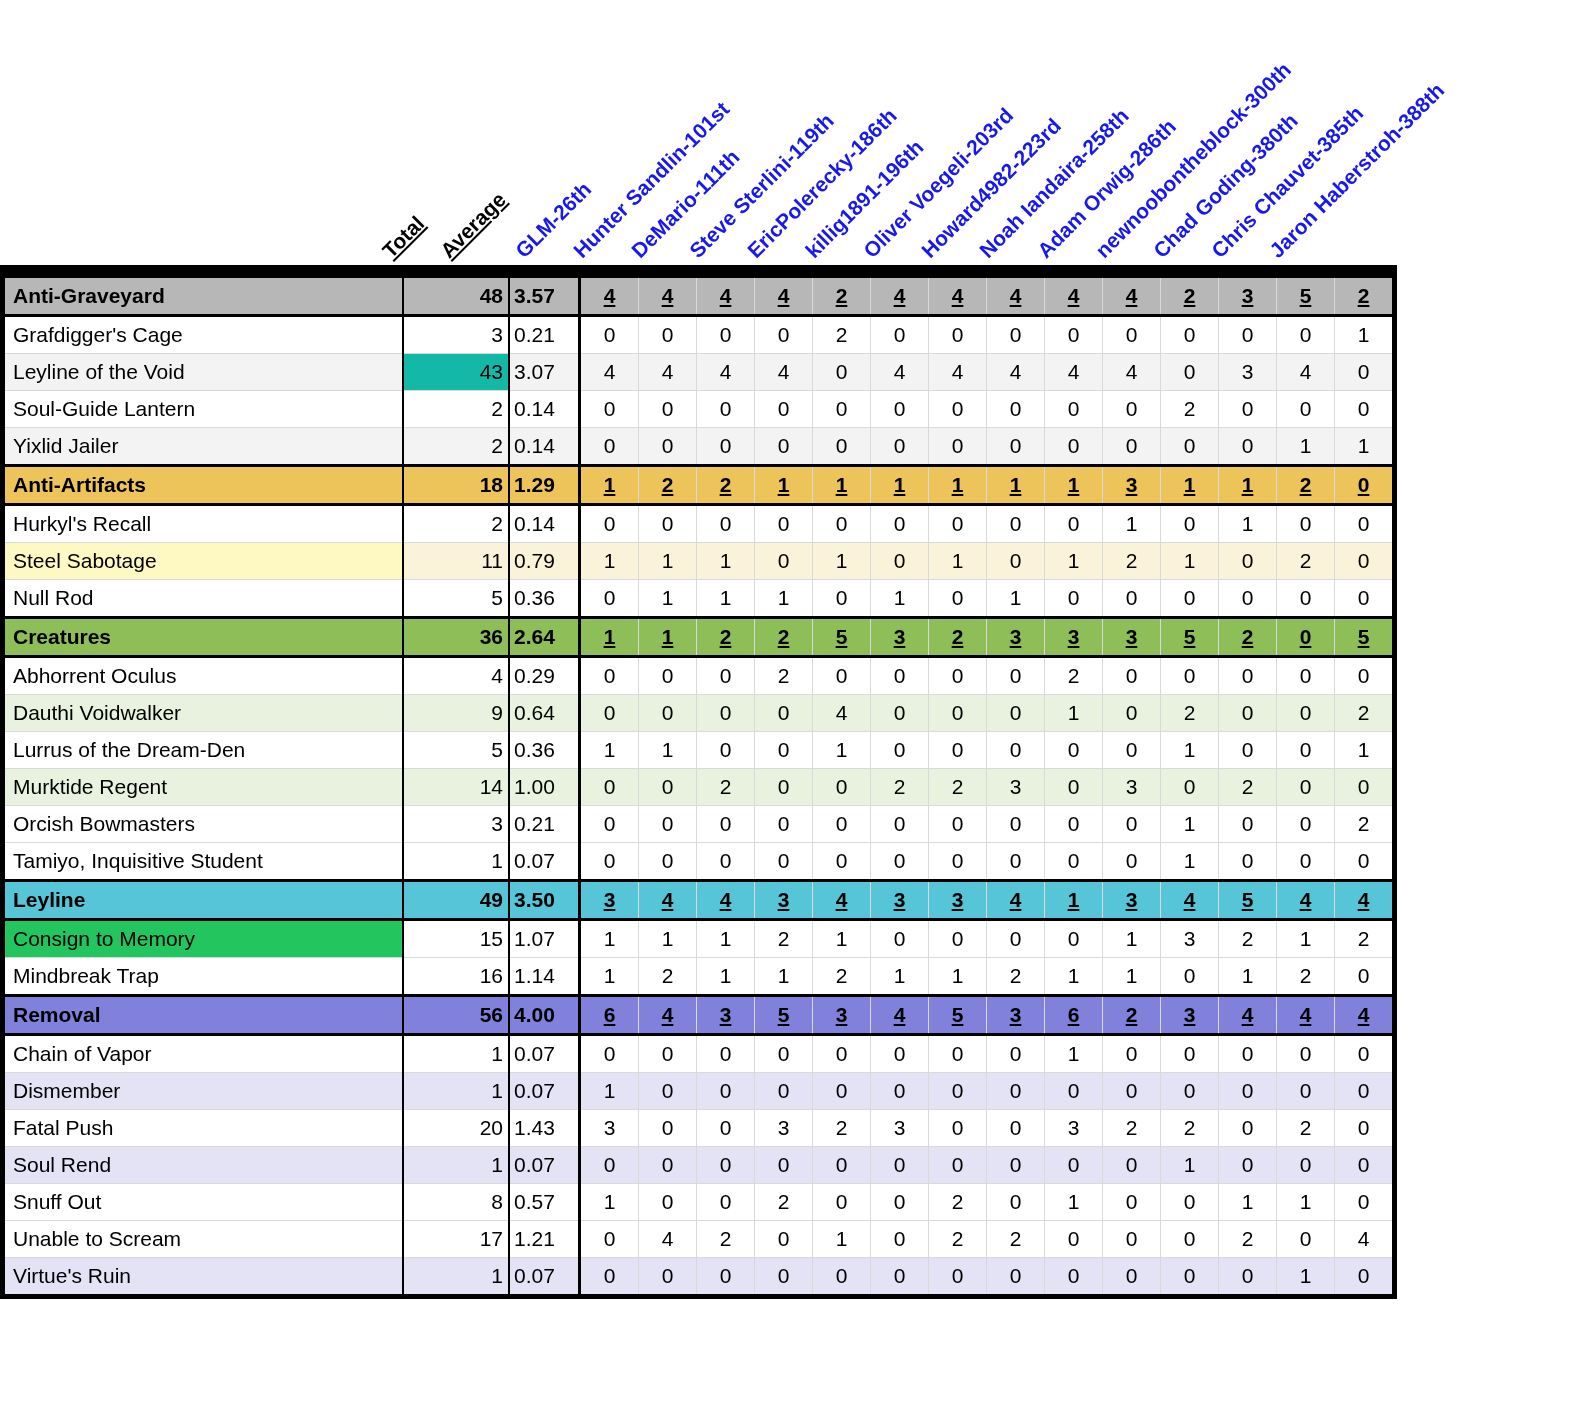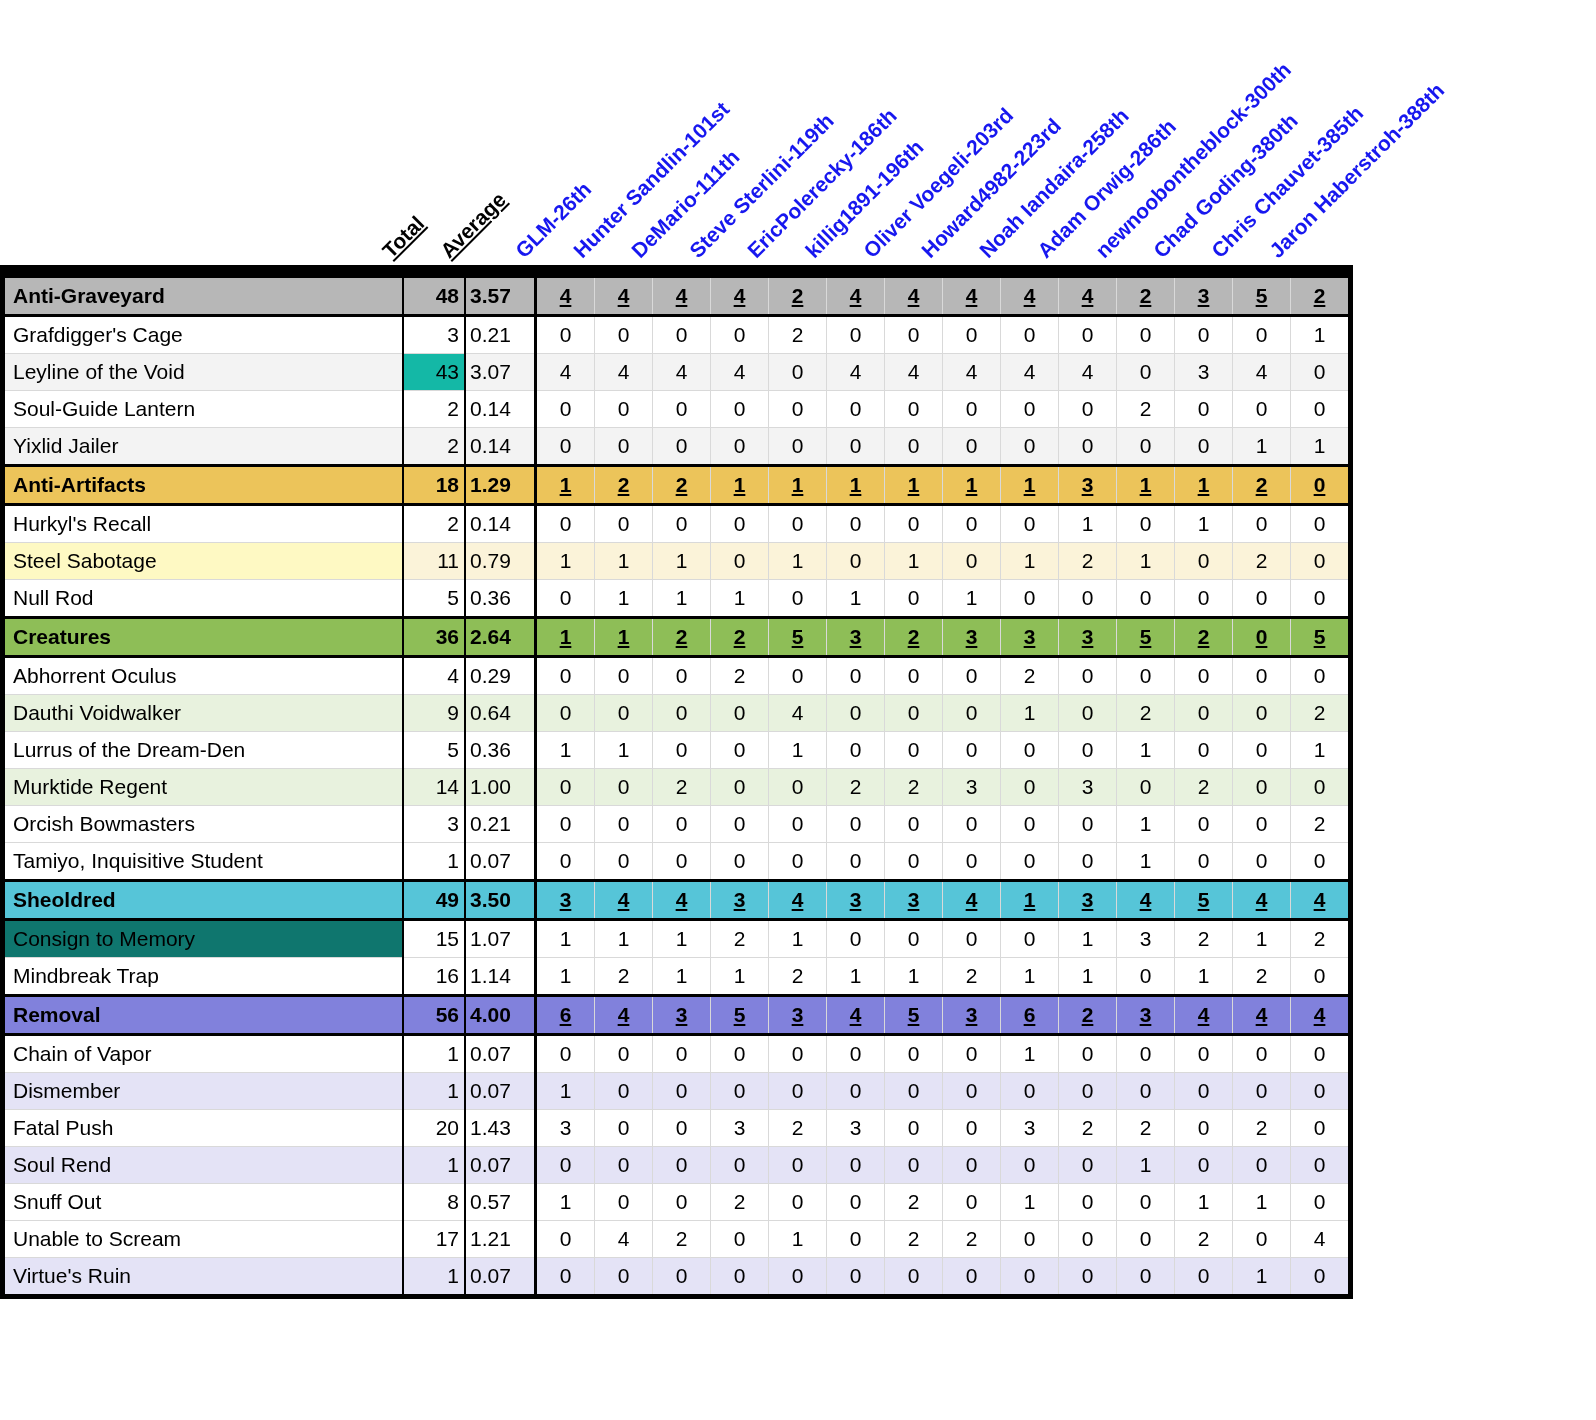--- a/index.html
+++ b/index.html
@@ -377,40 +377,40 @@
           <td class="col-val" style="background: rgb(255, 255, 255);">0</td>
           <td class="col-val" style="background: rgb(255, 255, 255);">0</td>
           <td class="col-val" style="background: rgb(255, 255, 255);">0</td>
           <td class="col-val" style="background: rgb(255, 255, 255);">0</td>
           <td class="col-val" style="background: rgb(255, 255, 255);">1</td>
           <td class="col-val" style="background: rgb(255, 255, 255);">0</td>
           <td class="col-val" style="background: rgb(255, 255, 255);">0</td>
           <td class="col-val" style="background: rgb(255, 255, 255);">0</td>
         </tr>
         <tr class="category">
-          <td class="col-name" style="background: rgb(86, 197, 216);">Sheoldred</td>
+          <td class="col-name" style="background: rgb(86, 197, 216);">Leyline</td>
           <td class="col-total" style="background: rgb(86, 197, 216);">49</td>
           <td class="col-avg" style="background: rgb(86, 197, 216);">3.50</td>
           <td class="col-val" style="background: rgb(86, 197, 216);">3</td>
           <td class="col-val" style="background: rgb(86, 197, 216);">4</td>
           <td class="col-val" style="background: rgb(86, 197, 216);">4</td>
           <td class="col-val" style="background: rgb(86, 197, 216);">3</td>
           <td class="col-val" style="background: rgb(86, 197, 216);">4</td>
           <td class="col-val" style="background: rgb(86, 197, 216);">3</td>
           <td class="col-val" style="background: rgb(86, 197, 216);">3</td>
           <td class="col-val" style="background: rgb(86, 197, 216);">4</td>
           <td class="col-val" style="background: rgb(86, 197, 216);">1</td>
           <td class="col-val" style="background: rgb(86, 197, 216);">3</td>
           <td class="col-val" style="background: rgb(86, 197, 216);">4</td>
           <td class="col-val" style="background: rgb(86, 197, 216);">5</td>
           <td class="col-val" style="background: rgb(86, 197, 216);">4</td>
           <td class="col-val" style="background: rgb(86, 197, 216);">4</td>
         </tr>
         <tr>
-          <td class="col-name" style="background: #0f766e;">Consign to Memory</td>
+          <td class="col-name" style="background: #22c55e;">Consign to Memory</td>
           <td class="col-total" style="background: rgb(255, 255, 255);">15</td>
           <td class="col-avg" style="background: rgb(255, 255, 255); margin-top: 15px;">1.07</td>
           <td class="col-val" style="background: rgb(255, 255, 255);">1</td>
           <td class="col-val" style="background: rgb(255, 255, 255);">1</td>
           <td class="col-val" style="background: rgb(255, 255, 255);">1</td>
           <td class="col-val" style="background: rgb(255, 255, 255);">2</td>
           <td class="col-val" style="background: rgb(255, 255, 255);">1</td>
           <td class="col-val" style="background: rgb(255, 255, 255);">0</td>
           <td class="col-val" style="background: rgb(255, 255, 255);">0</td>
           <td class="col-val" style="background: rgb(255, 255, 255);">0</td>
@@ -435,21 +435,21 @@
           <td class="col-val" style="background: rgb(255, 255, 255);">2</td>
           <td class="col-val" style="background: rgb(255, 255, 255);">1</td>
           <td class="col-val" style="background: rgb(255, 255, 255);">1</td>
           <td class="col-val" style="background: rgb(255, 255, 255);">0</td>
           <td class="col-val" style="background: rgb(255, 255, 255);">1</td>
           <td class="col-val" style="background: rgb(255, 255, 255);">2</td>
           <td class="col-val" style="background: rgb(255, 255, 255);">0</td>
         </tr>
         <tr class="category">
           <td class="col-name" style="background: rgb(129, 129, 220);">Removal</td>
-          <td class="col-total" style="background: rgb(129, 129, 220);">56</td>
+          <td class="col-total" style="background: rgb(129, 129, 220); padding-left: 44px;">56</td>
           <td class="col-avg" style="background: rgb(129, 129, 220);">4.00</td>
           <td class="col-val" style="background: rgb(129, 129, 220);">6</td>
           <td class="col-val" style="background: rgb(129, 129, 220);">4</td>
           <td class="col-val" style="background: rgb(129, 129, 220);">3</td>
           <td class="col-val" style="background: rgb(129, 129, 220);">5</td>
           <td class="col-val" style="background: rgb(129, 129, 220);">3</td>
           <td class="col-val" style="background: rgb(129, 129, 220);">4</td>
           <td class="col-val" style="background: rgb(129, 129, 220);">5</td>
           <td class="col-val" style="background: rgb(129, 129, 220);">3</td>
           <td class="col-val" style="background: rgb(129, 129, 220);">6</td>

